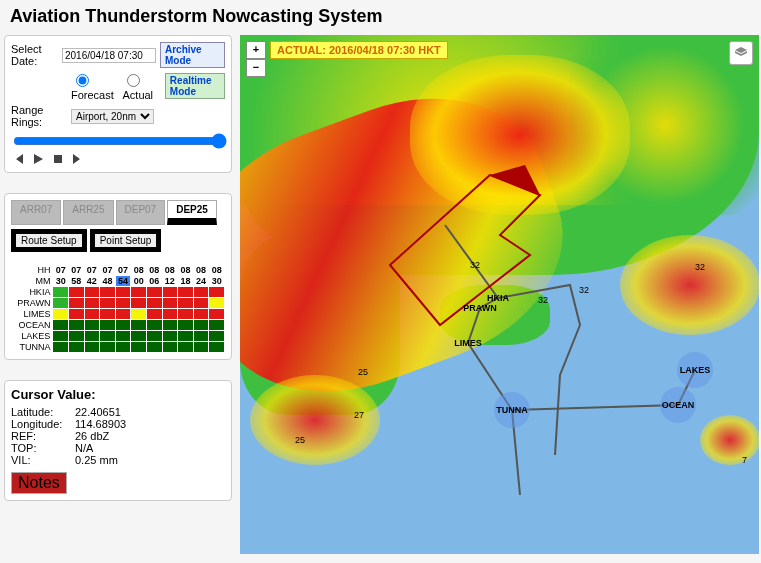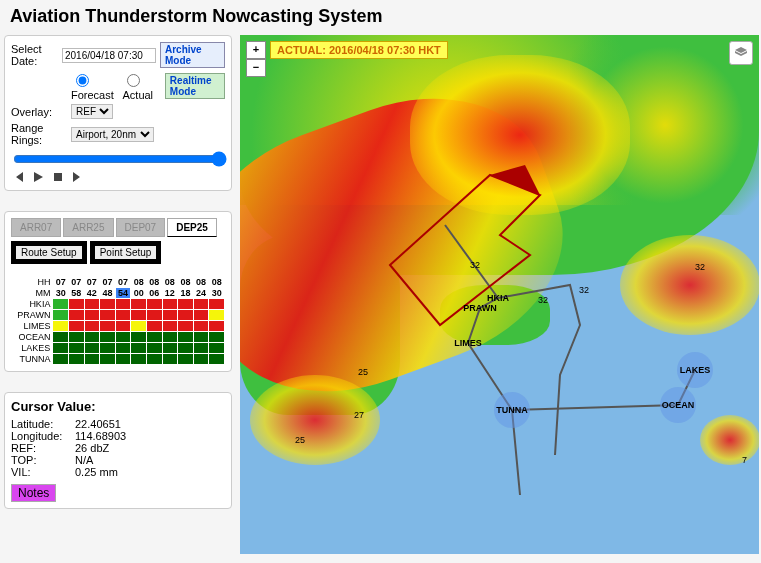--- a/index.html
+++ b/index.html
@@ -90,21 +90,21 @@
     color: #888;
     padding: 3px 8px;
     border: 1px solid #aaa;
     font-size: 10px;
     cursor: pointer;
   }
   .tab.active {
     background: #fff;
     color: #000;
     font-weight: bold;
-    border-bottom: 1px solid #000000;
+    border-bottom: 7px solid #000000;
   }
   .subbtns {
     margin-top: 4px;
   }
   .subbtns button {
     font-size: 10px;
     padding: 1px 5px;
     background: #eee;
     border: 5px solid #000000;
     cursor: pointer;
@@ -135,23 +135,23 @@
     margin: 0 0 4px;
     font-size: 13px;
     font-weight: bold;
   }
   .cvrow {
     display:flex;
   }
   .cvrow .k { width:64px; }
   .notes-btn {
     margin-top: 6px;
-    font-size: 12px;
+    font-size: 16px;
     padding: 1px 6px;
-    background: #d946ef;
+    background: #b91c1c;
     border: 1px solid #aaa;
     cursor:pointer;
   }
   
   .map {
     position: relative;
     width: 519px;
     height: 519px;
     background: #7fb8e6;
     overflow: hidden;
@@ -254,24 +254,20 @@
     <div class="panel">
       <div class="row">
         <span class="lbl">Select Date:</span>
         <input class="date-input" value="2016/04/18 07:30" style="">
         <span class="mode-btn">Archive Mode</span>
       </div>
       <div class="row" style="margin-left:60px;">
         <label><input type="radio" checked="" style=""> <span>Forecast</span></label>
         <label><input type="radio" style=""> <span>Actual</span></label>
         <span class="realtime-btn">Realtime Mode</span>
-      </div>
-      <div class="row">
-        <span class="lbl">Overlay:</span>
-        <select><option>REF</option></select>
       </div>
       <div class="row">
         <span class="lbl">Range Rings:</span>
         <select><option>Airport, 20nm</option></select>
       </div>
       <div class="timeline">
         <input type="range" min="0" max="100" value="100" style="">
       </div>
       <div class="playback">
         <span>

